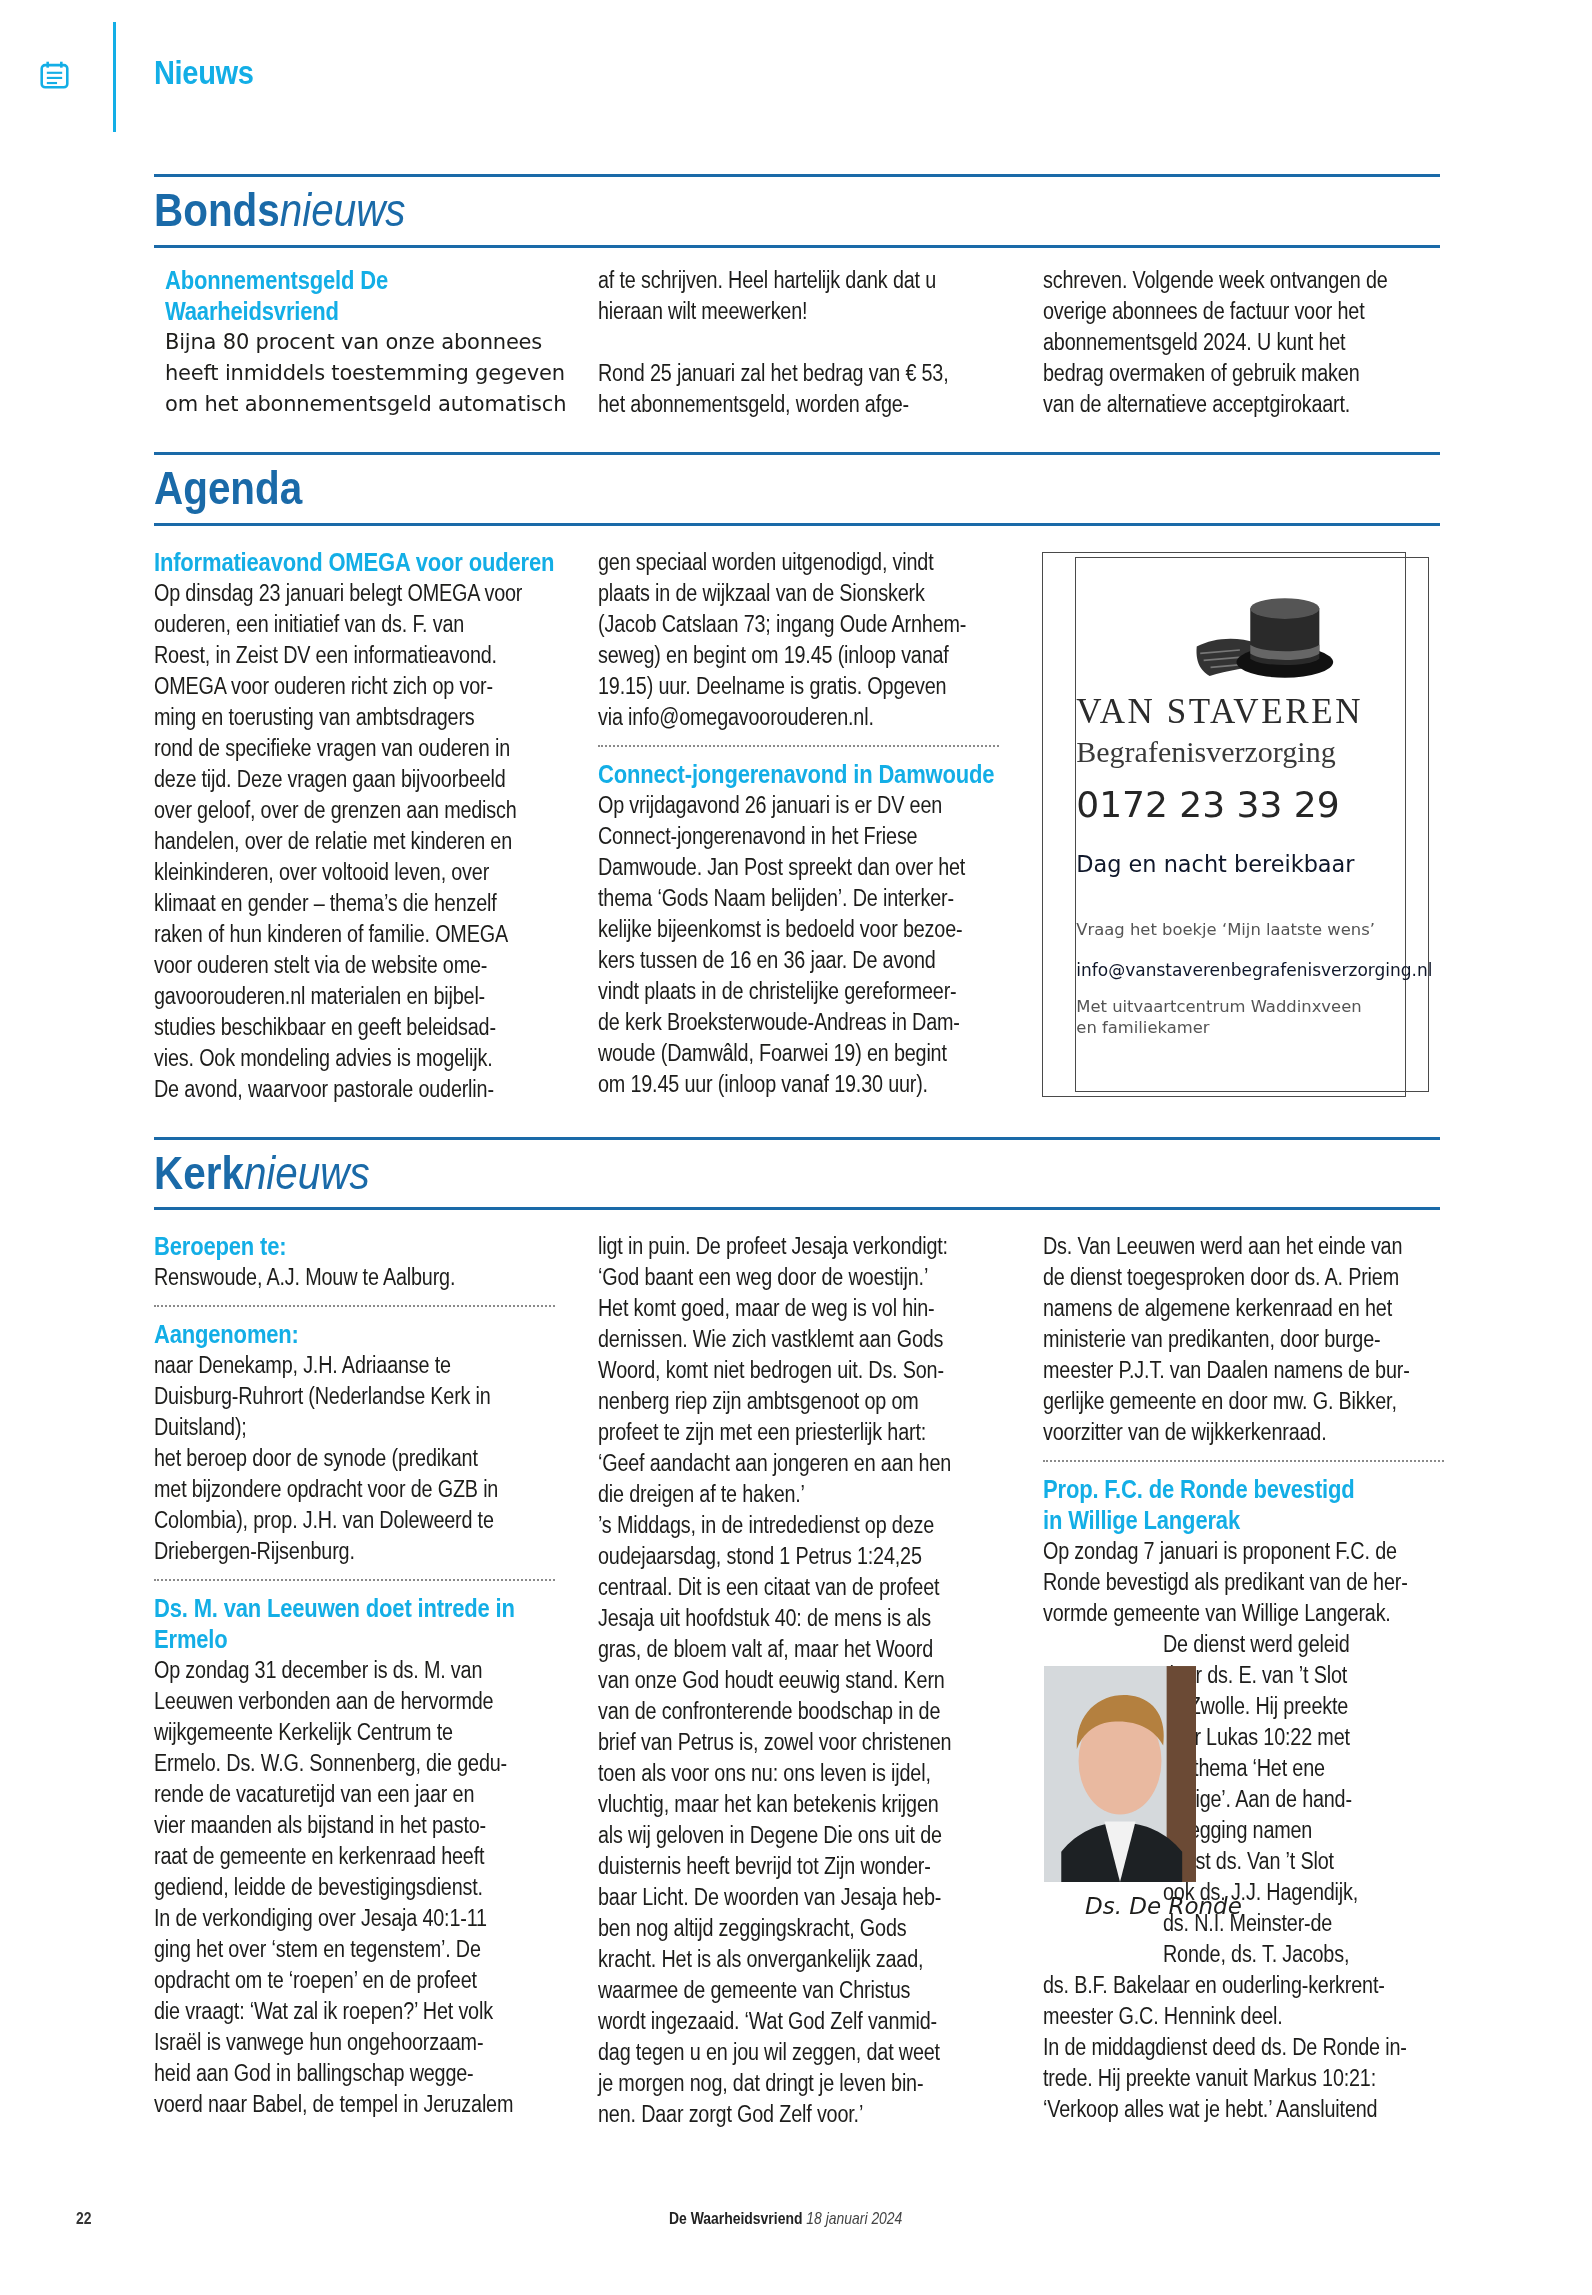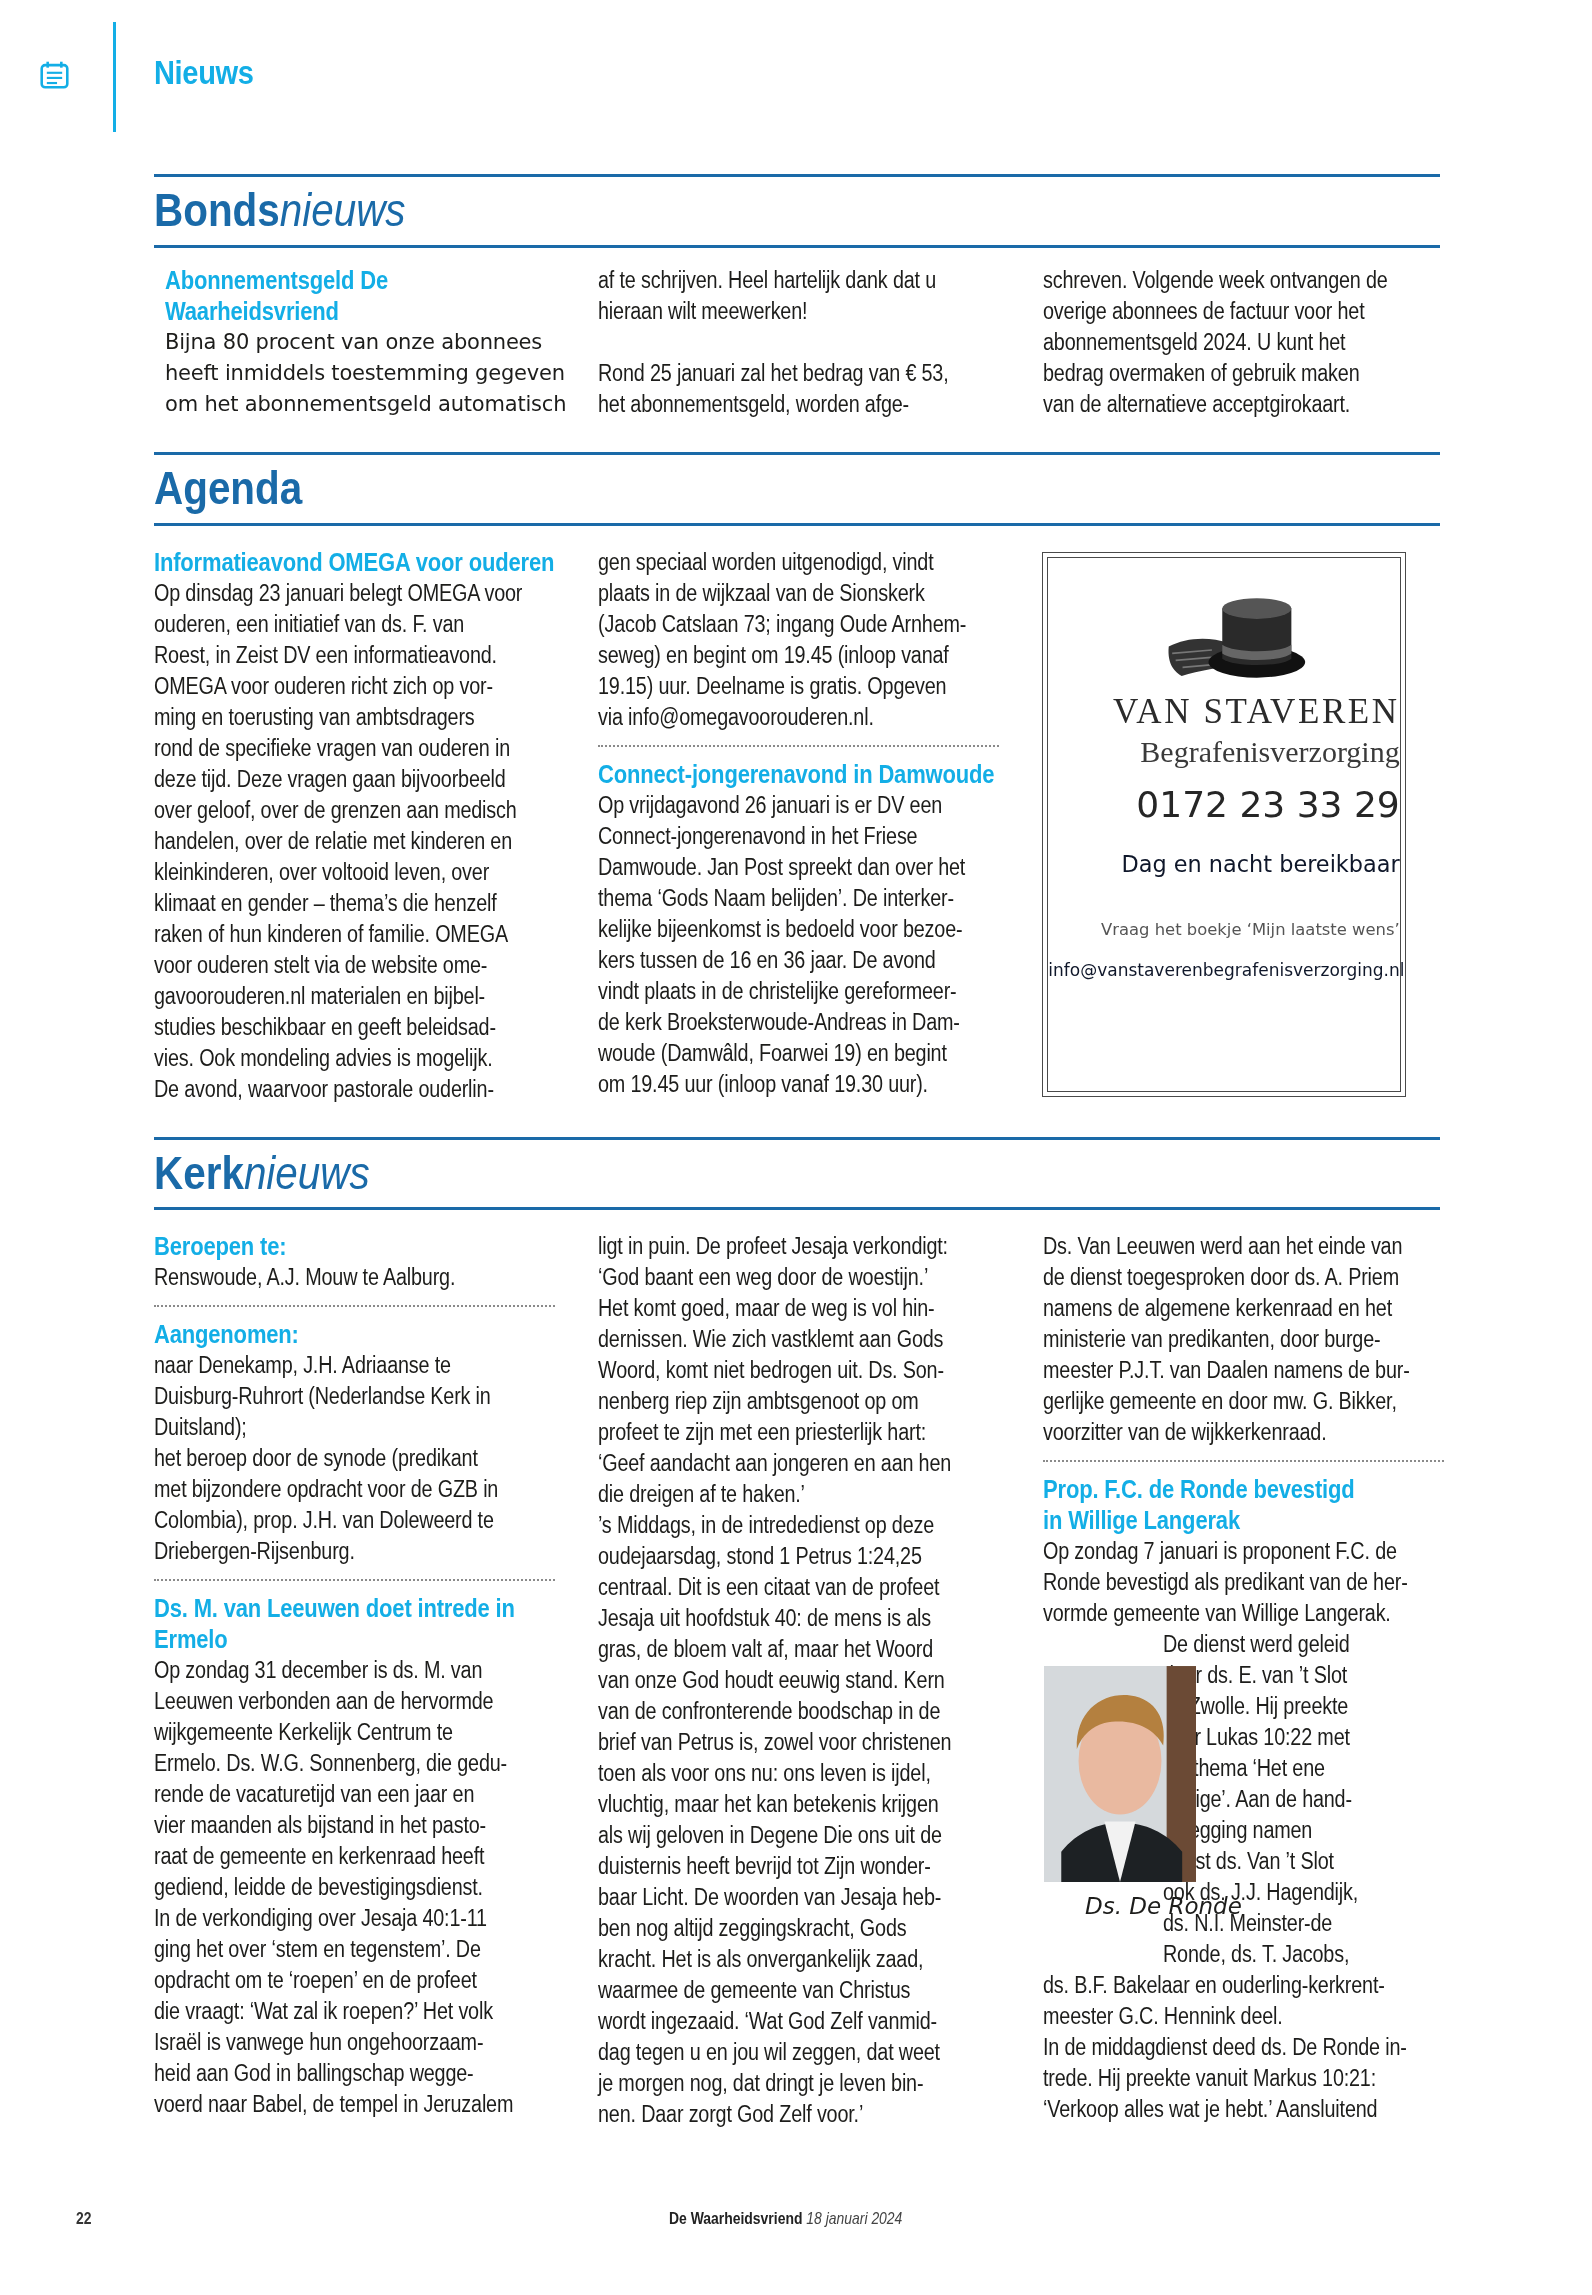--- a/index.html
+++ b/index.html
@@ -17,21 +17,21 @@
   .sect-title i { font-style: italic; font-weight: normal; }
   .col { width: 406px; font-size: 21px; line-height: 31px; letter-spacing: -0.2px; }
   .col p { margin: 0; }
   .col .gap { height: 31px; }
   .hd { font-family: "Liberation Sans", sans-serif; font-weight: bold; color: #13aee6; font-size: 25px;
         line-height: 31px; transform: scaleX(0.88); transform-origin: left; white-space: nowrap; }
   .narrow-body { font-family: "Liberation Sans", sans-serif; font-size: 23px; transform: scaleX(0.86);
                  transform-origin: left; white-space: nowrap; line-height: 31px; }
   .dots { height: 0; border-top: 2.6px dotted #8a8a8a; margin: 12px 0 12px 0; width: 401px; }
   .ad { left: 1042px; top: 552px; width: 364px; height: 545px; border: 1.7px solid #4a4a4a; box-sizing: border-box; padding: 4.3px; }
-  .ad-inner { width: 100%; height: 100%; border: 1.3px solid #4a4a4a; box-sizing: border-box; position: relative; text-align: right; color: #333; }
+  .ad-inner { width: 100%; height: 100%; border: 1.3px solid #4a4a4a; box-sizing: border-box; position: relative; text-align: left; color: #333; margin-left: 28px; }
   .ad-hat { position: absolute; left: 112px; top: 35px; width: 147px; height: 95px; }
   .ad-name { position: absolute; left: 0; right: 0; top: 134px; font-family: "Liberation Serif", serif; font-size: 35px; letter-spacing: 2.6px; color: #2b2b2b; }
   .ad-sub { position: absolute; left: 0; right: 0; top: 177px; font-family: "Liberation Serif", serif; font-size: 30px; color: #3a3a3a; }
   .ad-phone { position: absolute; left: 0; right: 0; top: 226px; font-family: "DejaVu Sans", sans-serif; font-size: 36px; color: #262626; }
   .ad-avail { position: absolute; left: 0; right: 0; top: 293px; font-size: 22.4px; color: #0f172a; }
   .ad-small1 { position: absolute; left: 0; right: 0; top: 362px; font-size: 16.4px; color: #555; }
   .ad-mail { position: absolute; left: 0; right: 0; top: 402px; font-size: 17px; color: #0f172a; white-space: nowrap; }
   .ad-small2 { position: absolute; left: 0; right: 0; top: 438px; font-size: 16.4px; color: #555; line-height: 21px; }
   .photo { left: 1044px; top: 1666px; width: 152px; height: 216px; overflow: hidden; background: #c9cdd1; }
   .caption { left: 1044px; top: 1893px; font-size: 23px; font-style: italic; color: #1d1d1b; margin-left: 41px; }
@@ -134,20 +134,24 @@
       <path d="M72 18 L72 76 C85 86, 140 86, 152 76 L152 18 Z" fill="#2a2a2a"></path>
       <ellipse cx="112" cy="18" rx="40" ry="12" fill="#555"></ellipse>
       <path d="M72 60 C85 70, 140 70, 152 60 L152 70 C140 80, 85 80, 72 70 Z" fill="#666"></path>
     </svg>
     <div class="ad-name">VAN STAVEREN</div>
     <div class="ad-sub">Begrafenisverzorging</div>
     <div class="ad-phone">0172 23 33 29</div>
     <div class="ad-avail">Dag en nacht bereikbaar</div>
     <div class="ad-small1">Vraag het boekje ‘Mijn laatste wens’</div>
     <div class="ad-mail">info@vanstaverenbegrafenisverzorging.nl</div>
+    <div class="ad-small2">
+      <div>Met uitvaartcentrum Waddinxveen</div>
+      <div>en familiekamer</div>
+    </div>
   </div>
 </div>
 
 <div class="abs rule" style="top:1137px"></div>
 <div class="abs sect-title" style="top:1149px"><b>Kerk</b><i>nieuws</i></div>
 <div class="abs rule" style="top:1207px"></div>
 
 <div class="abs col" id="kerk-col1" style="left:154px; top:1231px;">
     <div class="hd">Beroepen te:</div>
     <div class="narrow-body">Renswoude, A.J. Mouw te Aalburg.</div>

